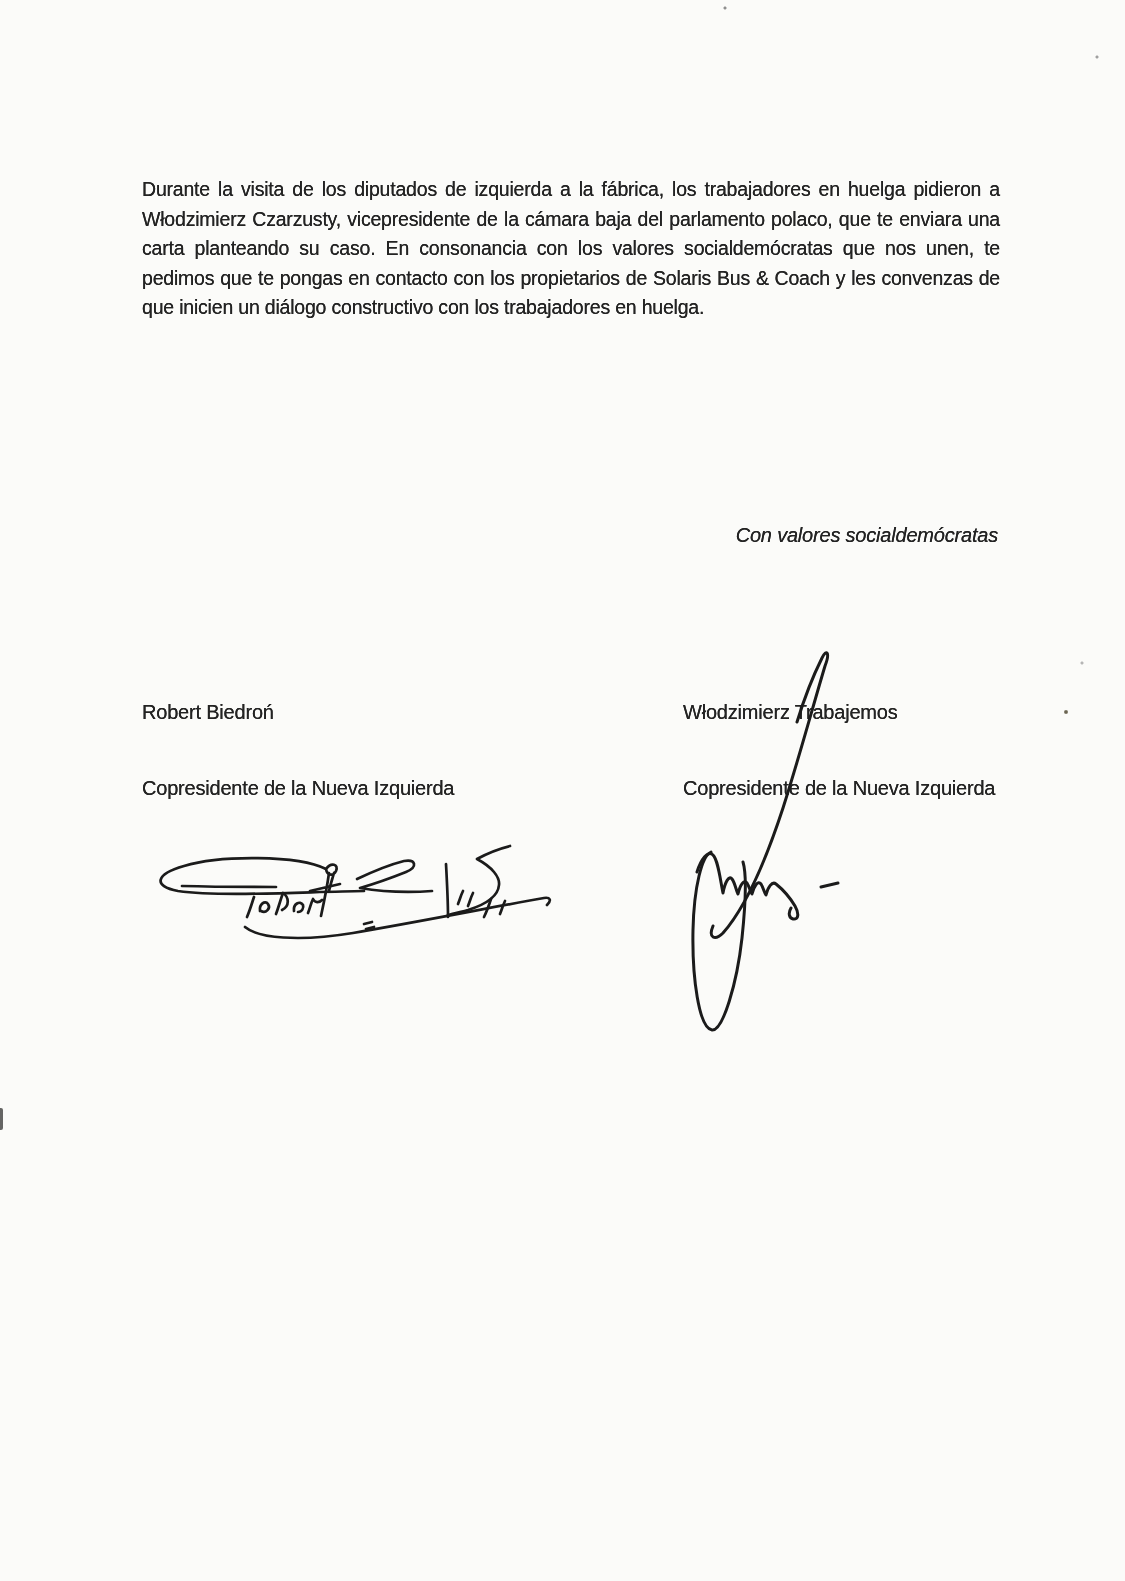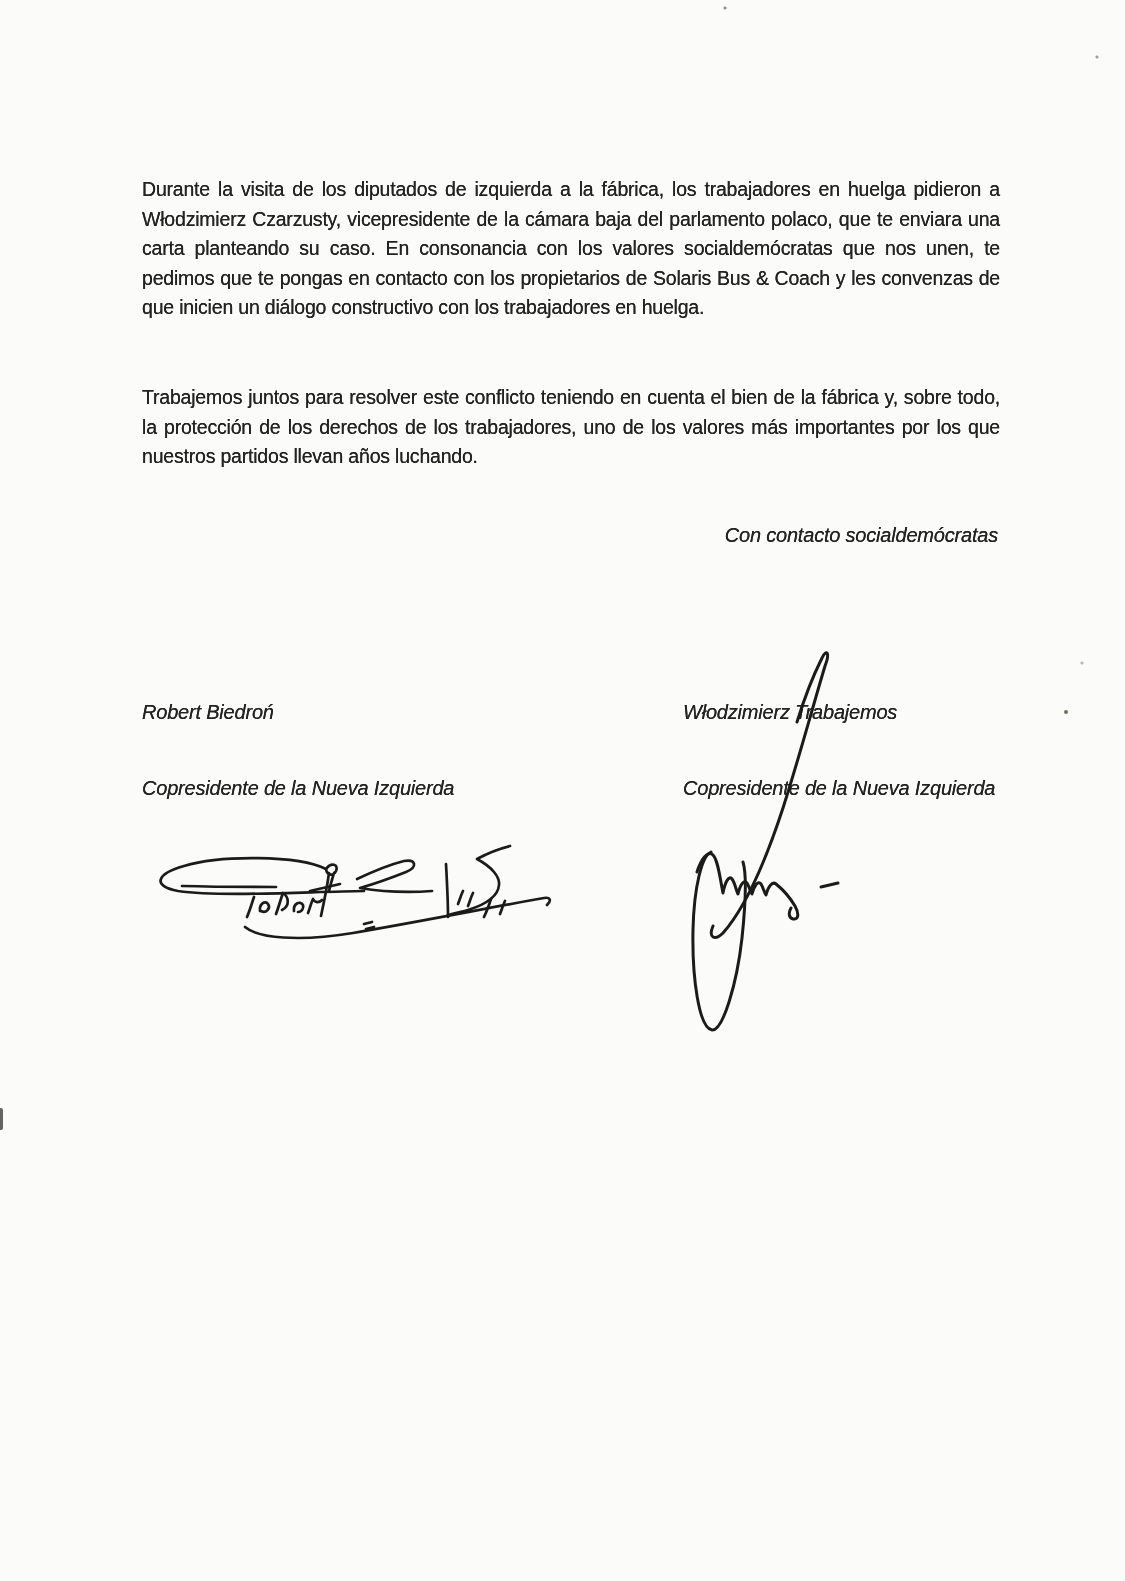--- a/index.html
+++ b/index.html
@@ -47,21 +47,20 @@
     color: #232323;
     text-shadow: 0 0 0.4px #232323;
   }
   .sigline {
     position: absolute;
     font-size: 20px;
     letter-spacing: -0.2px;
     color: #232323;
     text-shadow: 0 0 0.4px #232323;
     white-space: nowrap;
-    font-style: italic;
   }
   .col-left  { left: 142px; }
   .col-right { left: 683px; }
   .row-name  { top: 701px; }
   .row-title { top: 749px; margin-top: 28px; }
   .sig { position: absolute; }
   .sig path {
     fill: none;
     stroke: #1b1b1b;
     stroke-linecap: round;
@@ -80,23 +79,22 @@
     opacity: 0.85;
   }
 </style>
 </head>
 <body>
 
 <div class="page">
 
   <p class="para p1">Durante la visita de los diputados de izquierda a la fábrica, los trabajadores en huelga pidieron a Włodzimierz Czarzusty, vicepresidente de la cámara baja del parlamento polaco, que te enviara una carta planteando su caso. En consonancia con los valores socialdemócratas que nos unen, te pedimos que te pongas en contacto con los propietarios de Solaris Bus &amp; Coach y les convenzas de que inicien un diálogo constructivo con los trabajadores en huelga.</p>
 
-  <p class="para p2">Trabajemos juntos para resolver este conflicto teniendo en cuenta el bien de la fábrica y, sobre todo, la protección de los derechos de los trabajadores, uno de los valores más importantes por los que nuestros partidos llevan años luchando.</p>
 
-  <div class="closing">Con contacto socialdemócratas</div>
+  <div class="closing">Con valores socialdemócratas</div>
 
   <div class="sigline col-left row-name">Robert Biedroń</div>
 
   <div class="sigline col-left row-title">Copresidente de la Nueva Izquierda</div>
 
   <div class="sigline col-right row-name">Włodzimierz Trabajemos</div>
 
   <div class="sigline col-right row-title">Copresidente de la Nueva Izquierda</div>
 
   <svg class="sig sig-left" viewBox="0 0 410 100" aria-hidden="true">

